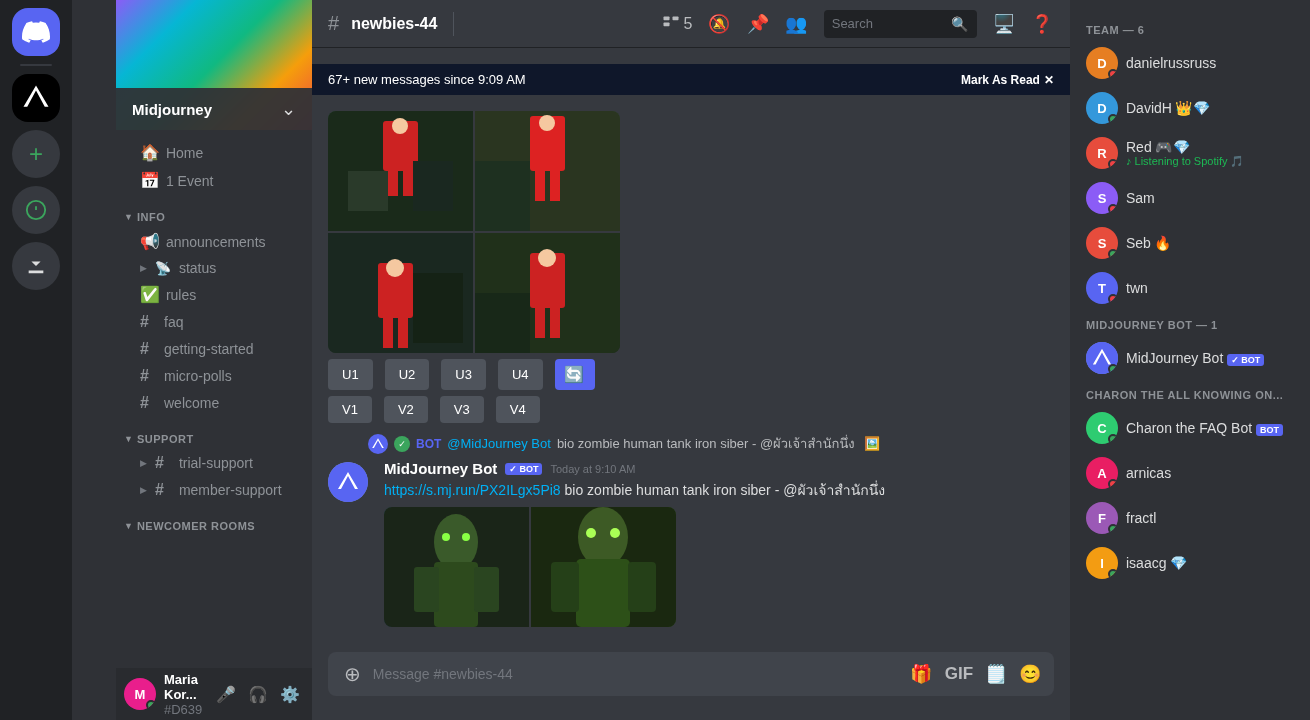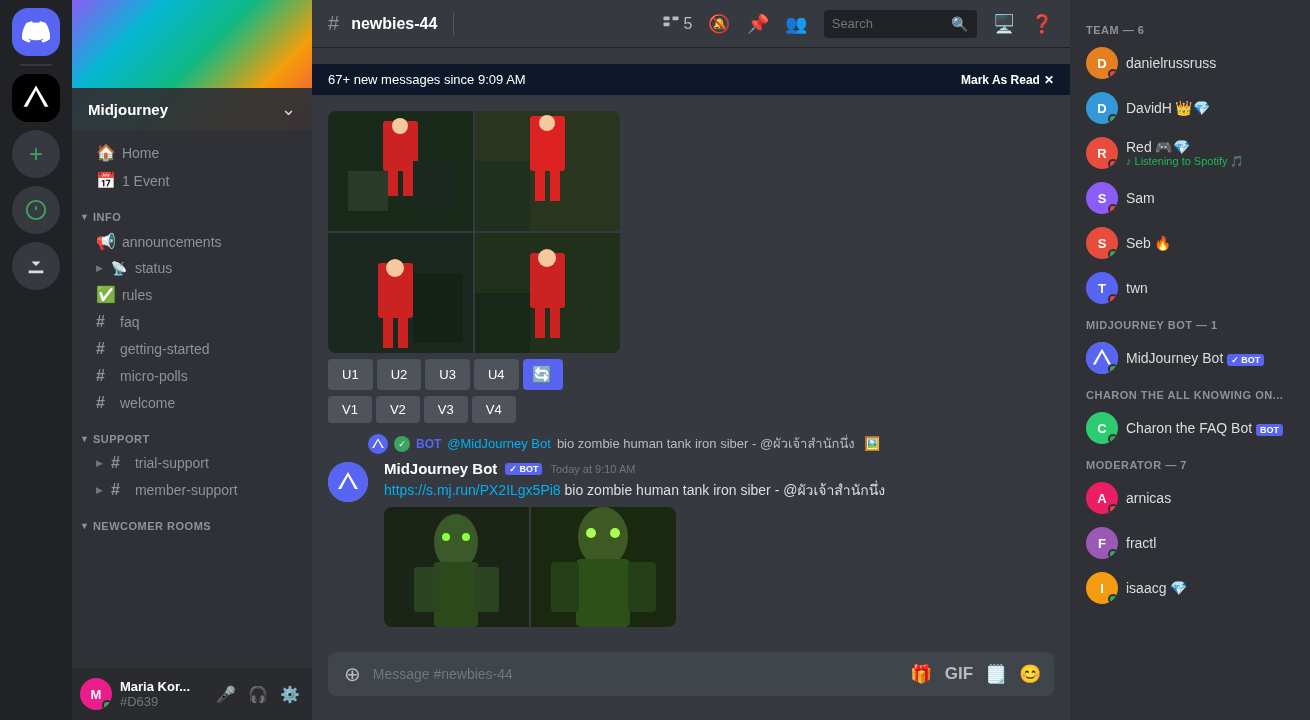--- a/index.html
+++ b/index.html
@@ -13,21 +13,21 @@
       width: 48px; height: 48px; border-radius: 50%; background: #36393f; display: flex; align-items: center; justify-content: center; cursor: pointer; font-size: 18px; color: #fff; overflow: hidden; flex-shrink: 0;
     }
     .server-icon.active { border-radius: 16px; }
     .server-divider { width: 32px; height: 2px; background: #36393f; border-radius: 1px; }
     .server-icon.add-server { background: #36393f; color: #3ba55d; font-size: 24px; }
     .server-icon.discover { background: #36393f; color: #3ba55d; }
     .server-icon.download { background: #36393f; color: #dcddde; }
 
     
     #channel-sidebar {
-      width: 240px; min-width: 240px; background: #2f3136; display: flex; flex-direction: column; overflow: hidden;
+      width: 240px; min-width: 240px; background: #2f3136; display: flex; flex-direction: column; overflow: hidden; padding-left: 44px;
     }
     .server-header {
       height: 130px; position: relative; overflow: hidden; flex-shrink: 0;
     }
     .server-banner {
       width: 100%; height: 100%; background: linear-gradient(135deg, #8b5cf6, #06b6d4, #10b981, #f59e0b, #ef4444);
     }
     .server-name-bar {
       position: absolute; bottom: 0; left: 0; right: 0; background: rgba(47,49,54,0.95); padding: 10px 16px; display: flex; align-items: center; justify-content: space-between;
     }
@@ -105,21 +105,21 @@
     .msg-timestamp { font-size: 11px; color: #72767d; }
     .bot-badge { background: #5865f2; color: #fff; font-size: 9px; font-weight: 700; padding: 1px 4px; border-radius: 3px; }
     .msg-text { color: #dcddde; font-size: 14px; line-height: 1.4; }
     .msg-link { color: #00b0f4; text-decoration: none; }
 
     
     .image-grid { display: grid; grid-template-columns: 1fr 1fr; gap: 2px; width: 292px; border-radius: 8px; overflow: hidden; margin: 4px 0; }
     .image-cell { width: 145px; height: 120px; background: #2f3136; overflow: hidden; }
 
     
-    .action-buttons { display: flex; flex-wrap: wrap; gap: 4px; margin-top: 6px; width: 292px; }
+    .action-buttons { display: flex; flex-wrap: wrap; gap: 12px; margin-top: 6px; width: 292px; }
     .action-btn {
       background: #4f545c; border: none; color: #fff; padding: 6px 14px; border-radius: 4px; cursor: pointer; font-size: 13px; font-weight: 500;
     }
     .action-btn.refresh { background: #5865f2; width: 40px; display: flex; align-items: center; justify-content: center; font-size: 16px; }
 
     
     #message-input-area {
       padding: 0 16px 24px 16px; flex-shrink: 0;
     }
     .message-input-box {
@@ -550,21 +550,20 @@
   <div class="online-user">
     <div class="online-avatar">
       <div style="width:100%;height:100%;background:#2ecc71;display:flex;align-items:center;justify-content:center;color:#fff;font-weight:700;font-size:13px;">C</div>
       <div class="online-status"></div>
     </div>
     <div>
       <div class="online-user-name">Charon the FAQ Bot <span class="bot-badge">BOT</span></div>
     </div>
   </div>
 
-  <div class="online-section-header">MODERATOR — 7</div>
 
 
   <div class="online-user">
     <div class="online-avatar">
       <div style="width:100%;height:100%;background:#e91e63;display:flex;align-items:center;justify-content:center;color:#fff;font-weight:700;font-size:13px;">A</div>
       <div class="online-status dnd"></div>
     </div>
     <div>
       <div class="online-user-name">arnicas</div>
     </div>

